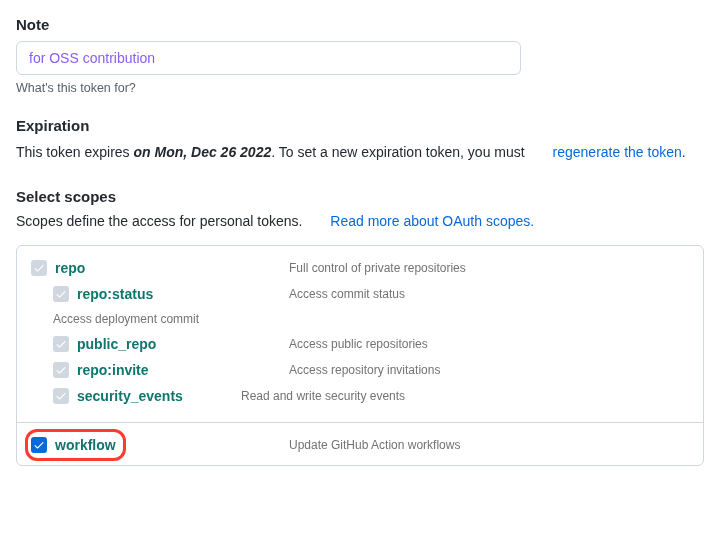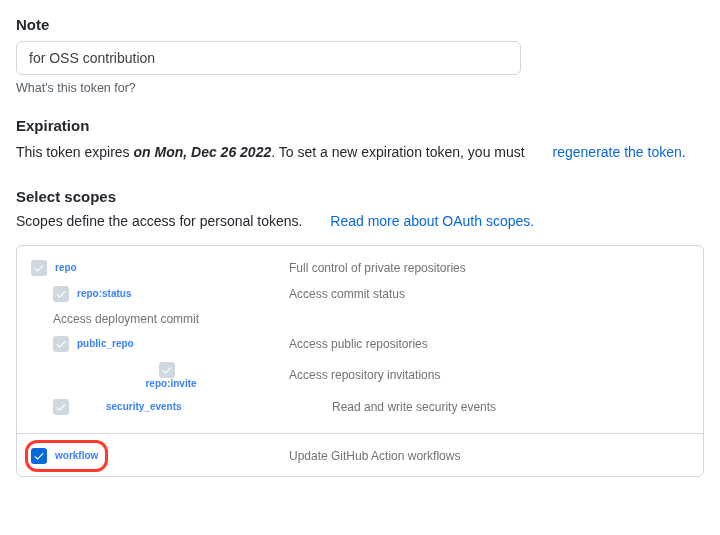--- a/index.html
+++ b/index.html
@@ -20,21 +20,21 @@
       font-weight: 600;
       margin-bottom: 8px;
     }
     .note-input {
       width: 505px;
       padding: 8px 12px;
       font-size: 14px;
       border: 1px solid #d0d7de;
       border-radius: 6px;
       background: #ffffff;
-      color: #404040;
+      color: #8b5cf6;
       margin-bottom: 6px;
     }
     .help-text {
       font-size: 12.5px;
       color: #57606a;
       margin-bottom: 22px;
     }
     .expiration-text {
       font-size: 14px;
       color: #24292f;
@@ -94,23 +94,23 @@
       background: #d0d7de;
     }
     .checkbox.checked {
       background: #0969da;
     }
     .checkbox svg {
       width: 12px;
       height: 12px;
     }
     .scope-name {
-      font-size: 10px;
+      font-size: 14px;
       font-weight: 600;
-      color: #3b82f6;
+      color: #0f766e;
     }
     .scope-desc {
       font-size: 12px;
       color: #737373;
     }
     .highlight-wrap {
       position: relative;
       display: inline-flex;
       align-items: center;
       justify-content: flex-end;
@@ -182,33 +182,33 @@
           <svg viewBox="0 0 16 16">
               <path fill="#ffffff" d="M13.78 4.22a.75.75 0 010 1.06l-7.25 7.25a.75.75 0 01-1.06 0L2.22 9.28a.75.75 0 011.06-1.06L6 10.94l6.72-6.72a.75.75 0 011.06 0z"></path>
             </svg>
         </span>
         <span class="scope-name">public_repo</span>
       </div>
       <span class="scope-desc">Access public repositories</span>
     </div>
 
     <div class="scope-row child">
-      <div class="scope-label-wrap" style="width:236px;flex-direction:column;">
+      <div class="scope-label-wrap" style="width:236px;">
         <span class="checkbox disabled">
           <svg viewBox="0 0 16 16">
               <path fill="#ffffff" d="M13.78 4.22a.75.75 0 010 1.06l-7.25 7.25a.75.75 0 01-1.06 0L2.22 9.28a.75.75 0 011.06-1.06L6 10.94l6.72-6.72a.75.75 0 011.06 0z"></path>
             </svg>
         </span>
         <span class="scope-name">repo:invite</span>
       </div>
       <span class="scope-desc">Access repository invitations</span>
     </div>
 
     <div class="scope-row child">
-      <div class="scope-label-wrap" style="width:279px;gap:29px;">
+      <div class="scope-label-wrap" style="width:188px;">
         <span class="checkbox disabled">
           <svg viewBox="0 0 16 16">
               <path fill="#ffffff" d="M13.78 4.22a.75.75 0 010 1.06l-7.25 7.25a.75.75 0 01-1.06 0L2.22 9.28a.75.75 0 011.06-1.06L6 10.94l6.72-6.72a.75.75 0 011.06 0z"></path>
             </svg>
         </span>
         <span class="scope-name">security_events</span>
       </div>
       <span class="scope-desc">Read and write security events</span>
     </div>
 

